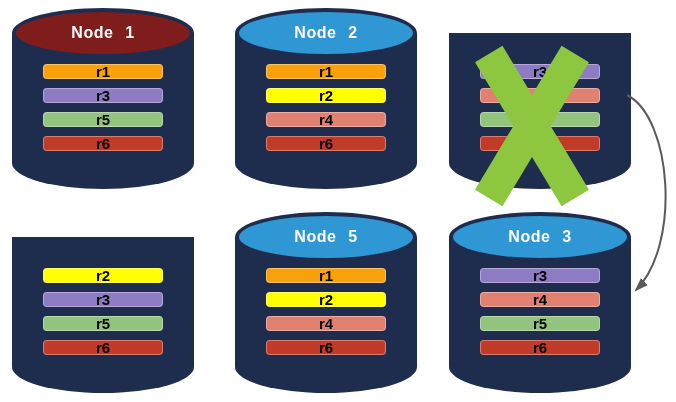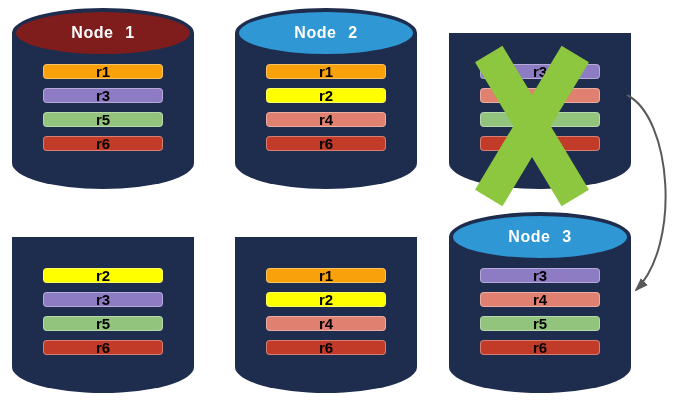--- a/index.html
+++ b/index.html
@@ -113,20 +113,23 @@
     <div class="bars">
       <div class="bar" style="background: rgb(255, 255, 0);">r2</div>
       <div class="bar" style="background: rgb(141, 124, 196);">r3</div>
       <div class="bar" style="background: rgb(146, 196, 126);">r5</div>
       <div class="bar" style="background: rgb(194, 58, 40);">r6</div>
     </div>
   </div>
 
   <div class="cyl" style="left:235px; top:212px;">
     <div class="cyl-body" style="background: rgb(30, 44, 78);"></div>
+    <div class="cyl-top" style="background: rgb(46, 151, 212); border-color: rgb(30, 44, 78);">
+      <span class="cyl-title">Node 5</span>
+    </div>
     <div class="bars">
       <div class="bar" style="background: rgb(249, 161, 10);">r1</div>
       <div class="bar" style="background: rgb(255, 255, 0);">r2</div>
       <div class="bar" style="background: rgb(224, 128, 112);">r4</div>
       <div class="bar" style="background: rgb(194, 58, 40);">r6</div>
     </div>
   </div>
 
   <div class="cyl" style="left:449px; top:212px;">
     <div class="cyl-body" style="background: rgb(30, 44, 78);"></div>

